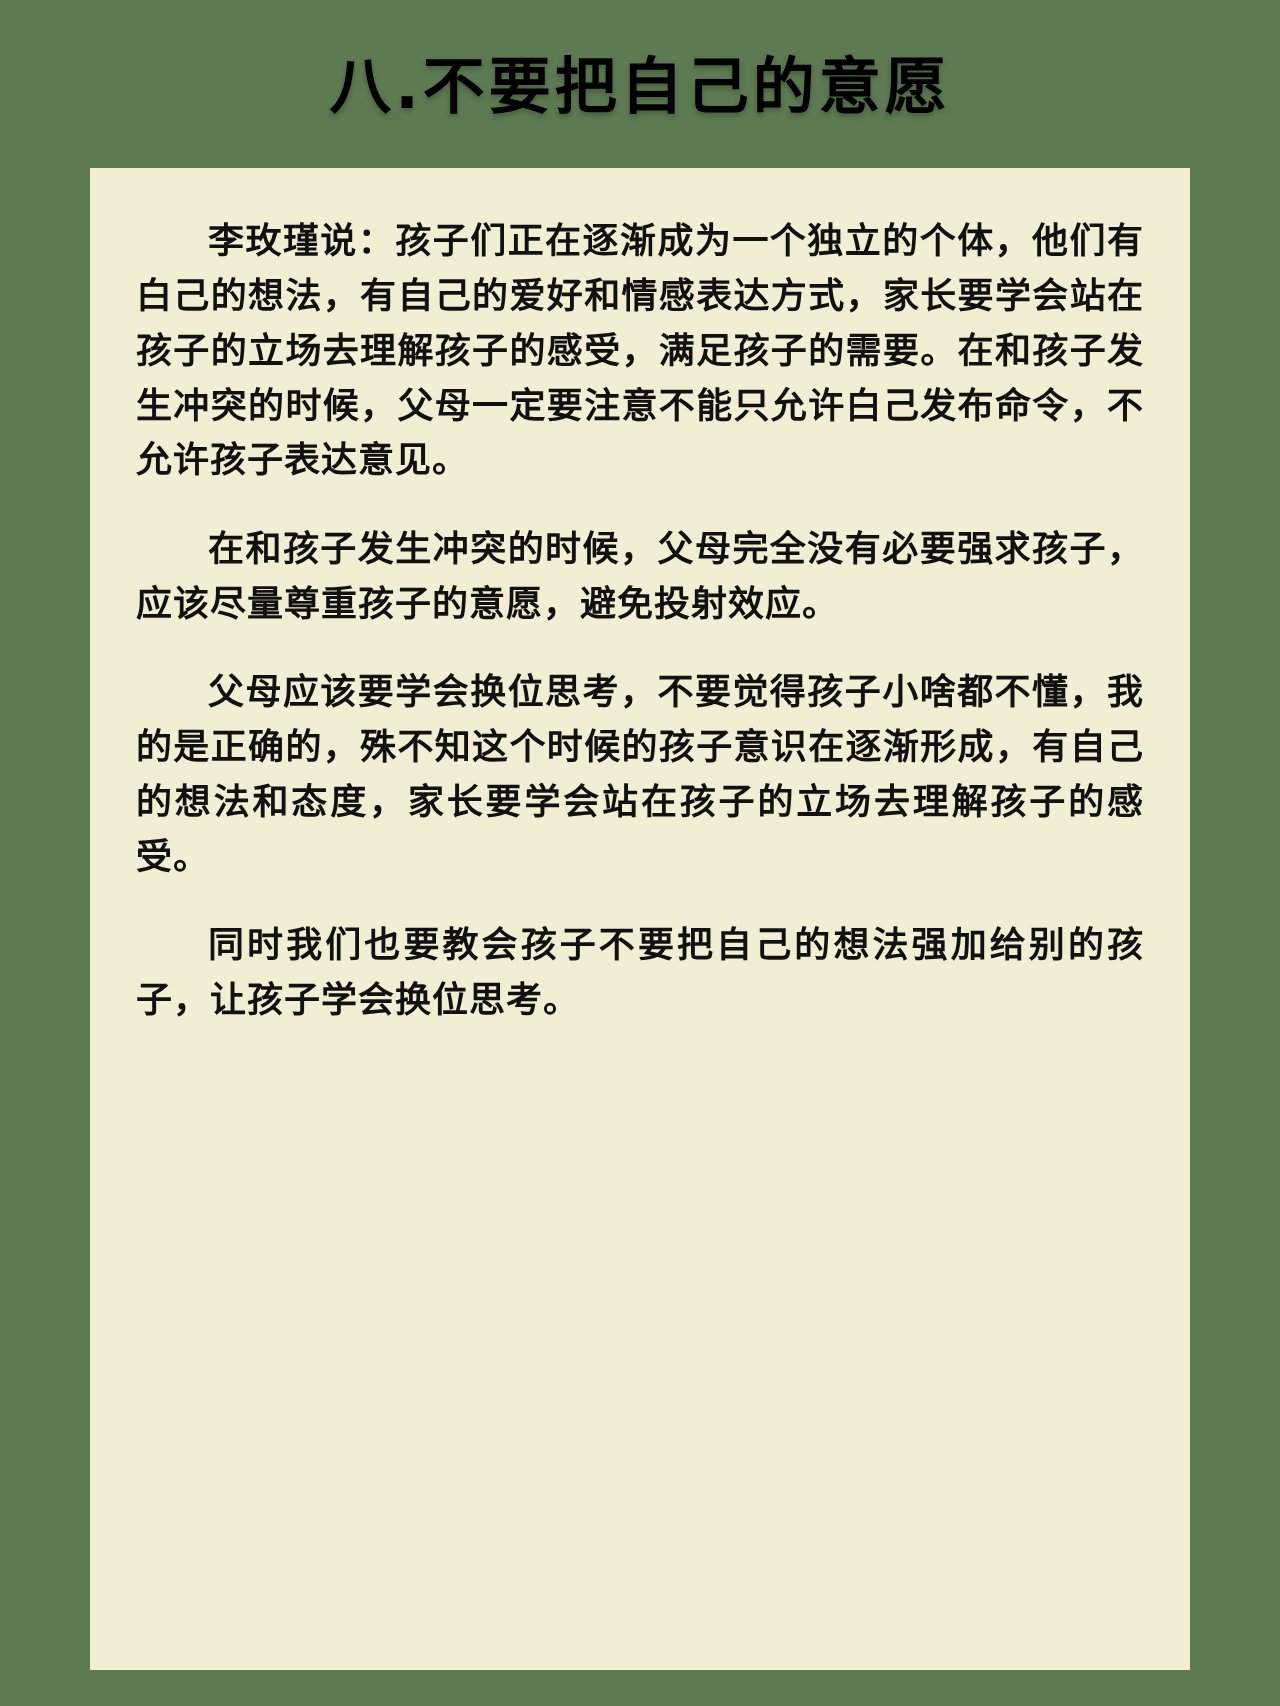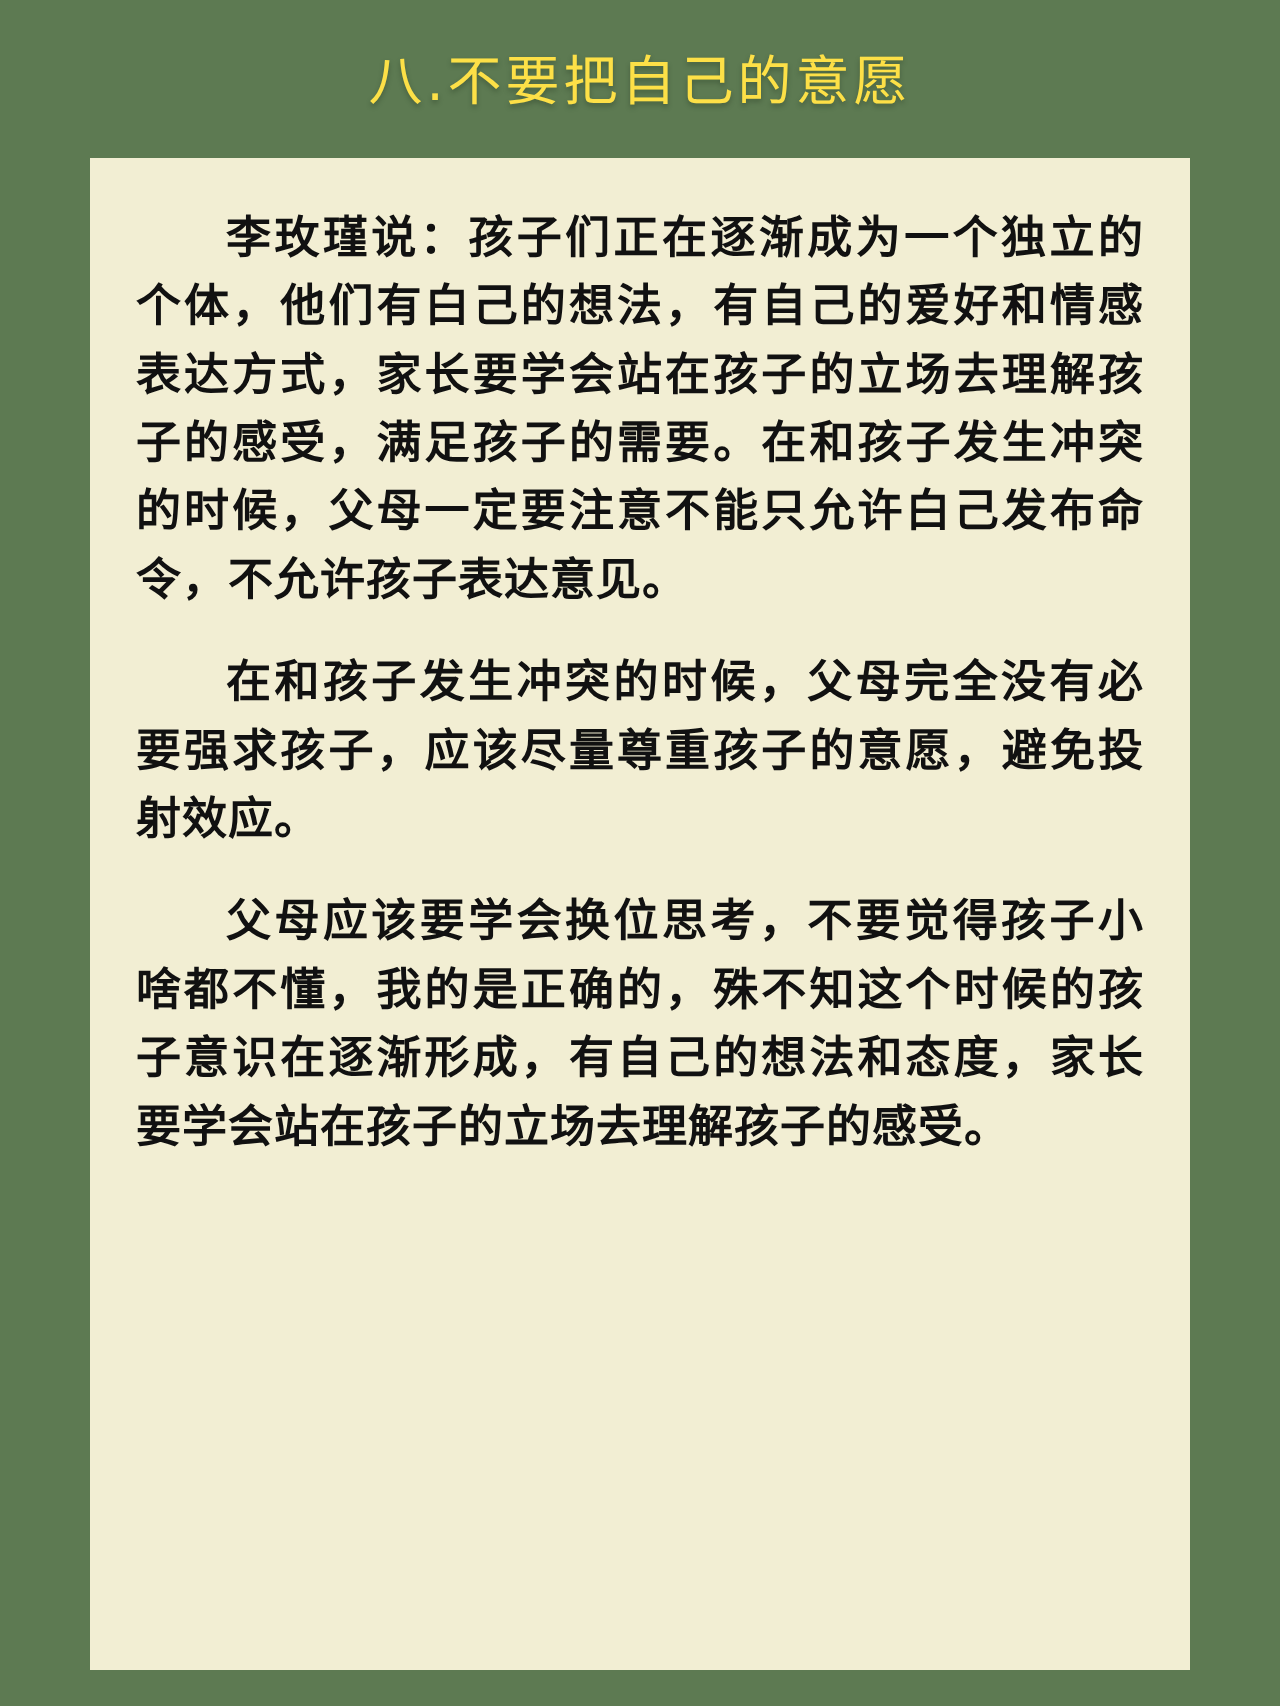--- a/index.html
+++ b/index.html
@@ -24,41 +24,41 @@
     flex-direction: column;
     align-items: center;
   }
   .title-block {
     width: 100%;
     text-align: center;
     padding-top: 46px;
     padding-bottom: 10px;
   }
   .title-line {
-    color: #fde047;
-    font-size: 54px;
+    color: #000000;
+    font-size: 62px;
     line-height: 1.33;
-    font-weight: normal;
+    font-weight: bold;
     letter-spacing: 4px;
     text-shadow: 0 3px 5px rgba(30, 45, 25, 0.35);
     font-family: "DejaVu Sans", "Liberation Sans", sans-serif;
   }
   .paper {
     position: relative;
     width: 1100px;
     margin-top: 30px;
     margin-bottom: 36px;
     background: #f2eed3;
     box-sizing: border-box;
     padding: 46px 46px 40px 46px;
     flex: 1 1 auto;
   }
   .para {
     color: #111111;
-    font-size: 45px;
+    font-size: 36px;
     line-height: 1.52;
     text-align: justify;
     text-justify: inter-ideograph;
     font-weight: bold;
     text-indent: 2em;
     margin: 0 0 34px 0;
     letter-spacing: 1px;
     font-family: "DejaVu Sans", "Liberation Sans", sans-serif;
   }
   .para:last-child {
@@ -71,15 +71,16 @@
 <div class="card">
 
   <div class="title-block">
     <div class="title-line">八.不要把自己的意愿</div>
   </div>
 
   <div class="paper">
     <p class="para">李玫瑾说：孩子们正在逐渐成为一个独立的个体，他们有白己的想法，有自己的爱好和情感表达方式，家长要学会站在孩子的立场去理解孩子的感受，满足孩子的需要。在和孩子发生冲突的时候，父母一定要注意不能只允许白己发布命令，不允许孩子表达意见。</p>
     <p class="para">在和孩子发生冲突的时候，父母完全没有必要强求孩子，应该尽量尊重孩子的意愿，避免投射效应。</p>
     <p class="para">父母应该要学会换位思考，不要觉得孩子小啥都不懂，我的是正确的，殊不知这个时候的孩子意识在逐渐形成，有自己的想法和态度，家长要学会站在孩子的立场去理解孩子的感受。</p>
+    <p class="para">同时我们也要教会孩子不要把自己的想法强加给别的孩子，让孩子学会换位思考。</p>
   </div>
 
 </div>
 
 </body></html>

